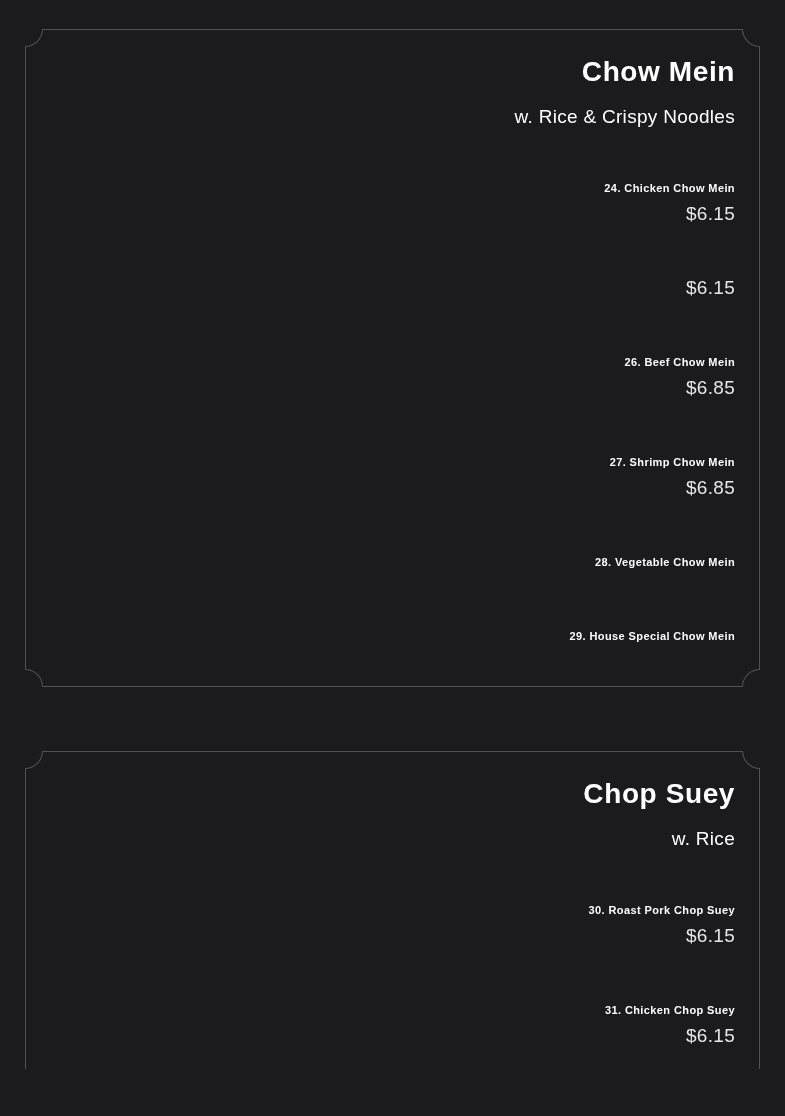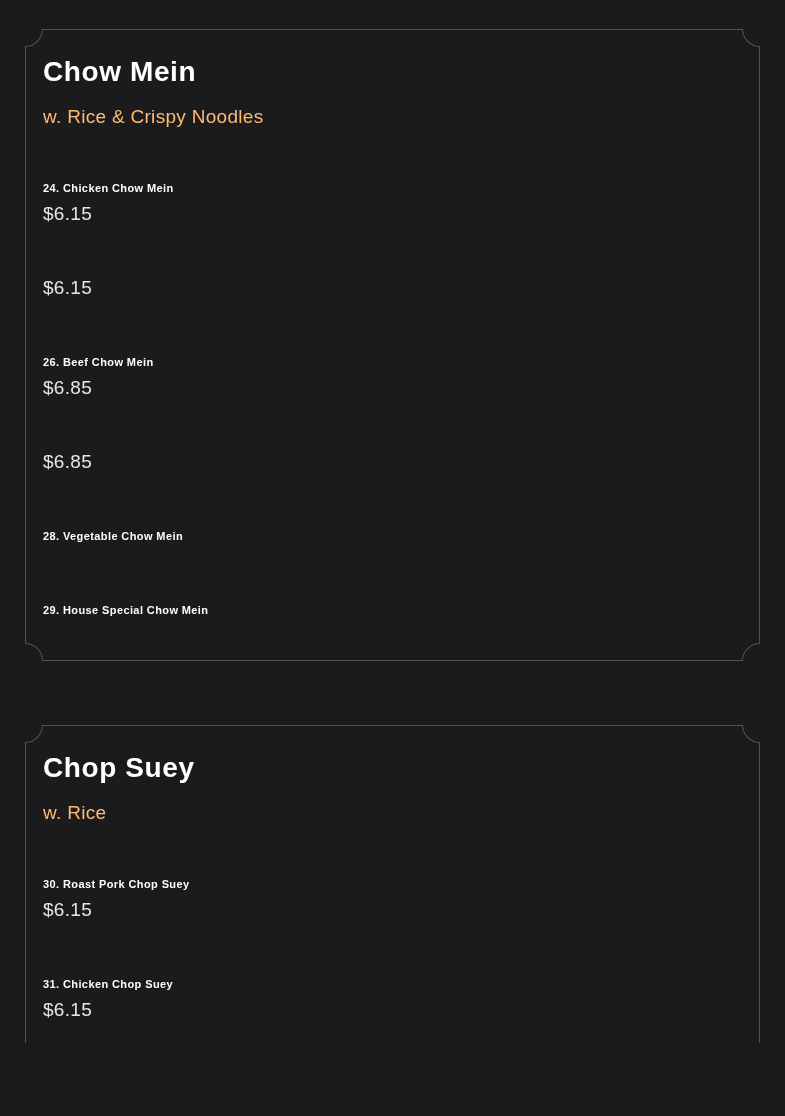--- a/index.html
+++ b/index.html
@@ -19,20 +19,21 @@
     width: 785px;
     height: 1116px;
     background: #1b1b1d;
   }
   
   .card {
     position: relative;
     margin: 0 25px;
     padding: 26px 25px 38px 18px;
     box-sizing: border-box;
+    text-align: right;
   }
   .card.first  { margin-top: 29px; }
   .card.second { margin-top: 64px; }
 
   .frame { position: absolute; inset: 0; pointer-events: none; }
   .edge  { position: absolute; background: #525252; }
   .edge.top    { top: 0;    left: 18px; right: 18px; height: 1px; }
   .edge.bottom { bottom: 0; left: 18px; right: 18px; height: 1px; }
   .edge.left   { left: 0;   top: 18px;  bottom: 18px; width: 1px; }
   .edge.right  { right: 0;  top: 18px;  bottom: 18px; width: 1px; }
@@ -63,21 +64,21 @@
     font-weight: 700;
     letter-spacing: 0.6px;
     color: #ffffff;
   }
   .section-subtitle {
     margin: 14px 0 0 0;
     font-size: 19px;
     line-height: 27px;
     font-weight: 400;
     letter-spacing: 0.3px;
-    color: #fdba74;
+    color: #ffffff;
   }
   .menu-item { margin-top: 48px; }
   .menu-item.first { margin-top: 45px; }
   .item-name {
     font-size: 11px;
     line-height: 26px;
     font-weight: 700;
     letter-spacing: 0.4px;
     color: #fdfdfd;
   }
@@ -115,20 +116,21 @@
         <div class="item-price">$6.15</div>
       </div>
       <div class="menu-item">
         <div class="item-price">$6.15</div>
       </div>
       <div class="menu-item">
         <div class="item-name">26. Beef Chow Mein</div>
         <div class="item-price">$6.85</div>
       </div>
       <div class="menu-item">
+        <div class="item-name">27. Shrimp Chow Mein</div>
         <div class="item-price">$6.85</div>
       </div>
       <div class="menu-item">
         <div class="item-name">28. Vegetable Chow Mein</div>
       </div>
       <div class="menu-item">
         <div class="item-name">29. House Special Chow Mein</div>
       </div>
     </div>
   </section>

